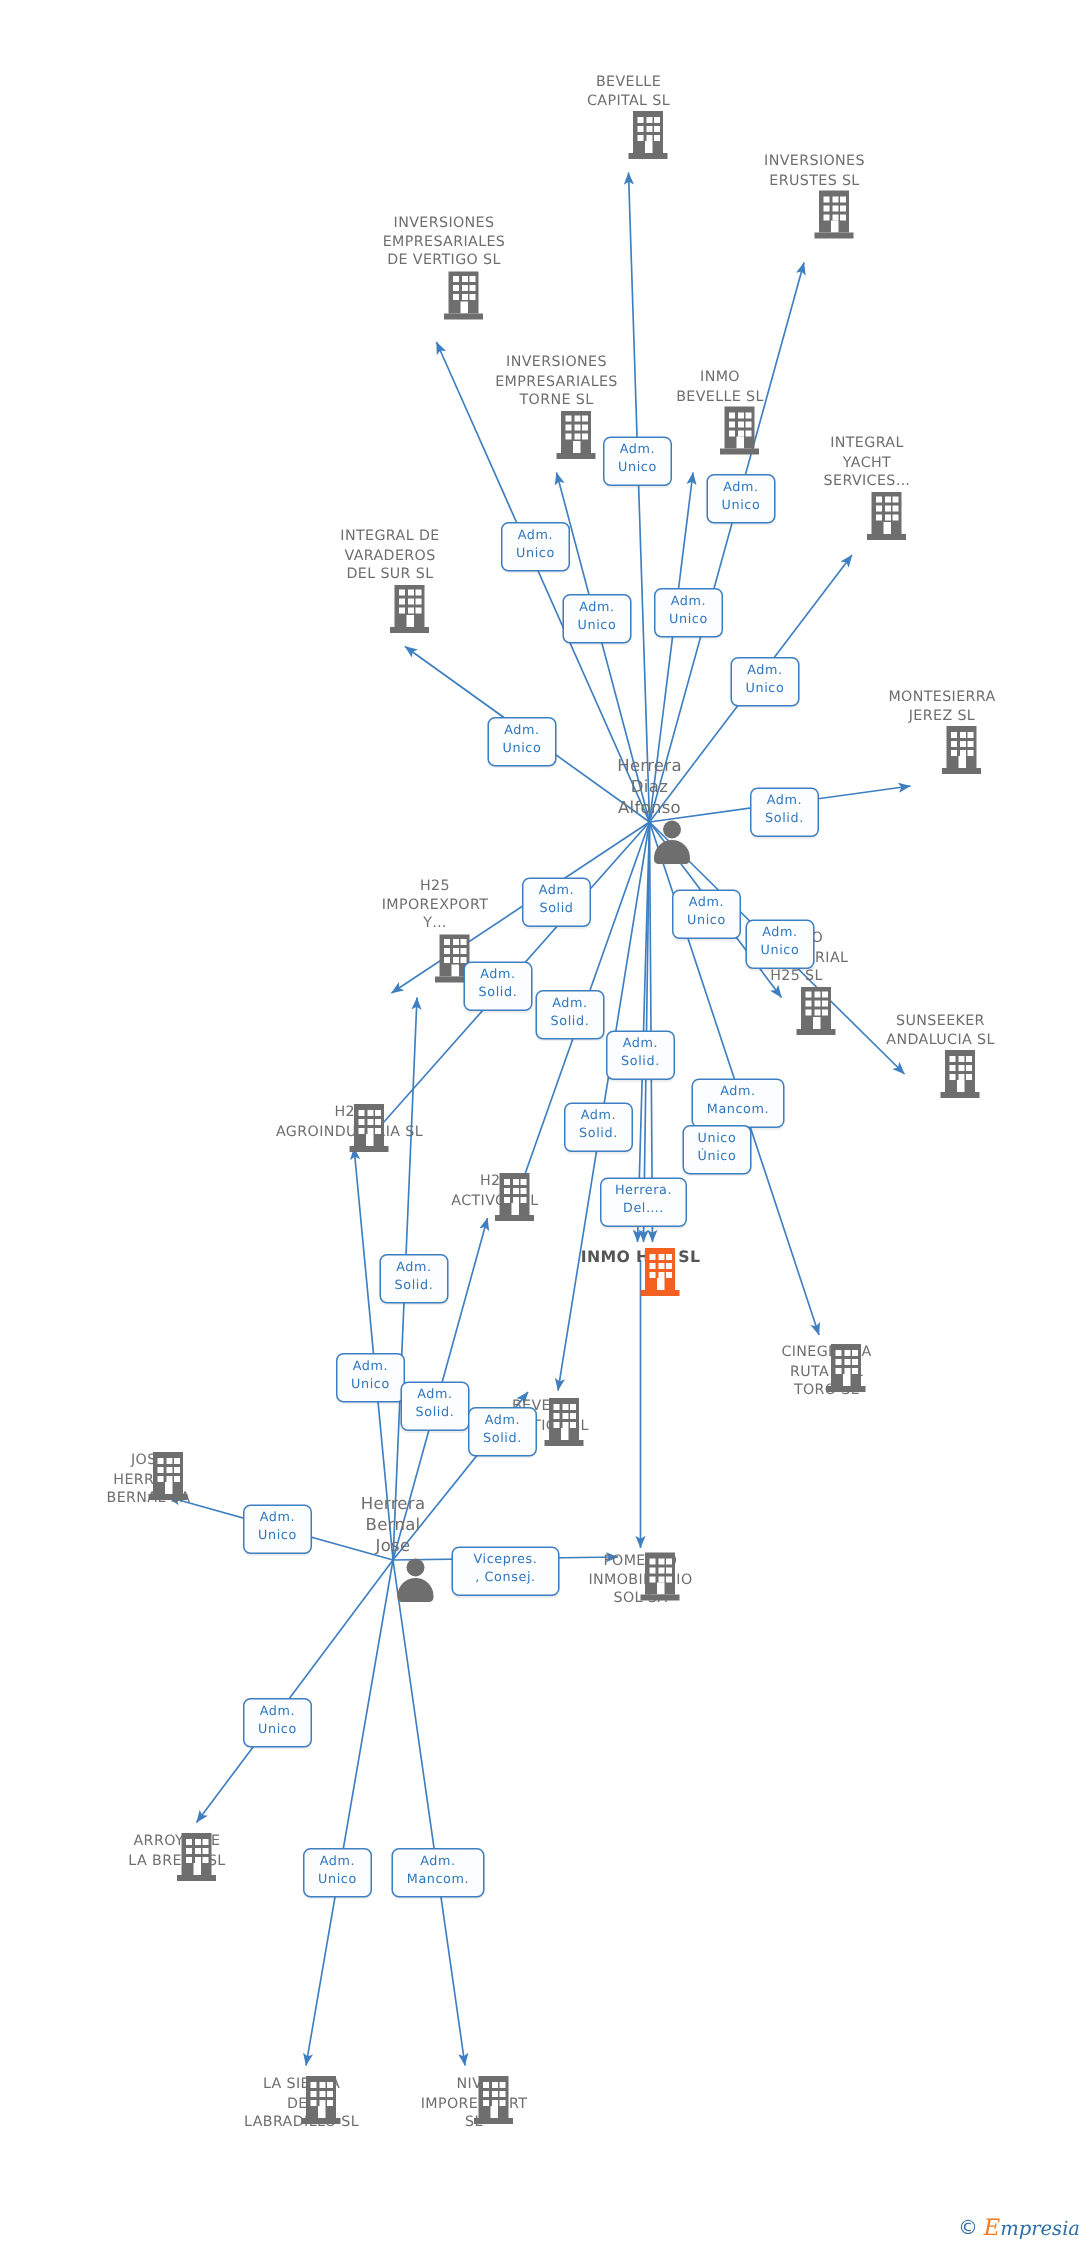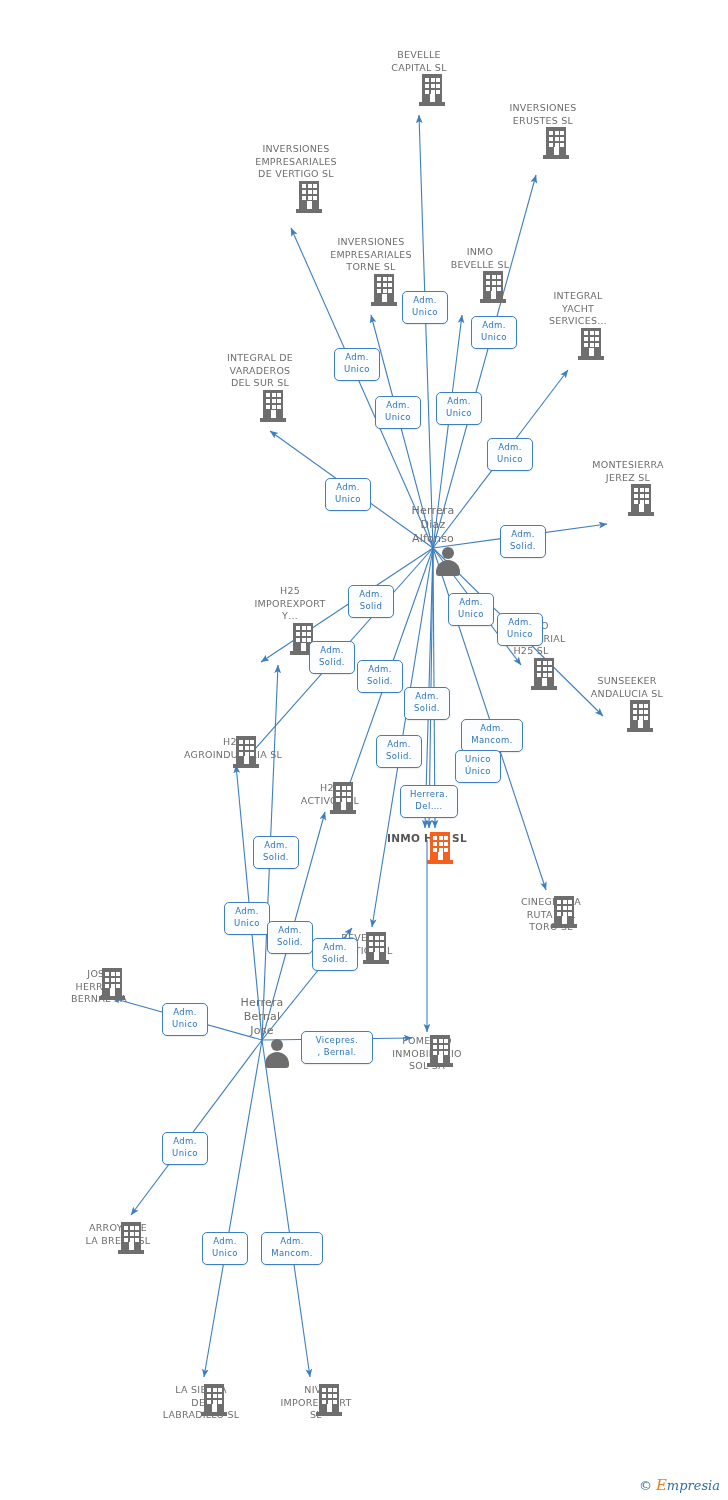--- a/index.html
+++ b/index.html
@@ -220,21 +220,21 @@
 Solid.</div>
       <div class="chip" style="left: 224px; top: 902px; width: 46px; height: 33px;">Adm.
 Unico</div>
       <div class="chip" style="left: 267px; top: 921px; width: 46px; height: 33px;">Adm.
 Solid.</div>
       <div class="chip" style="left: 312px; top: 938px; width: 46px; height: 33px;">Adm.
 Solid.</div>
       <div class="chip" style="left: 162px; top: 1003px; width: 46px; height: 33px;">Adm.
 Unico</div>
       <div class="chip" style="left: 301px; top: 1031px; width: 72px; height: 33px;">Vicepres.
-, Bernal.</div>
+, Consej.</div>
       <div class="chip" style="left: 162px; top: 1132px; width: 46px; height: 33px;">Adm.
 Unico</div>
       <div class="chip" style="left: 202px; top: 1232px; width: 46px; height: 33px;">Adm.
 Unico</div>
       <div class="chip" style="left: 261px; top: 1232px; width: 62px; height: 33px;">Adm.
 Mancom.</div>
     </div>
 
   <div class="wm">
     <span class="c">©</span>

